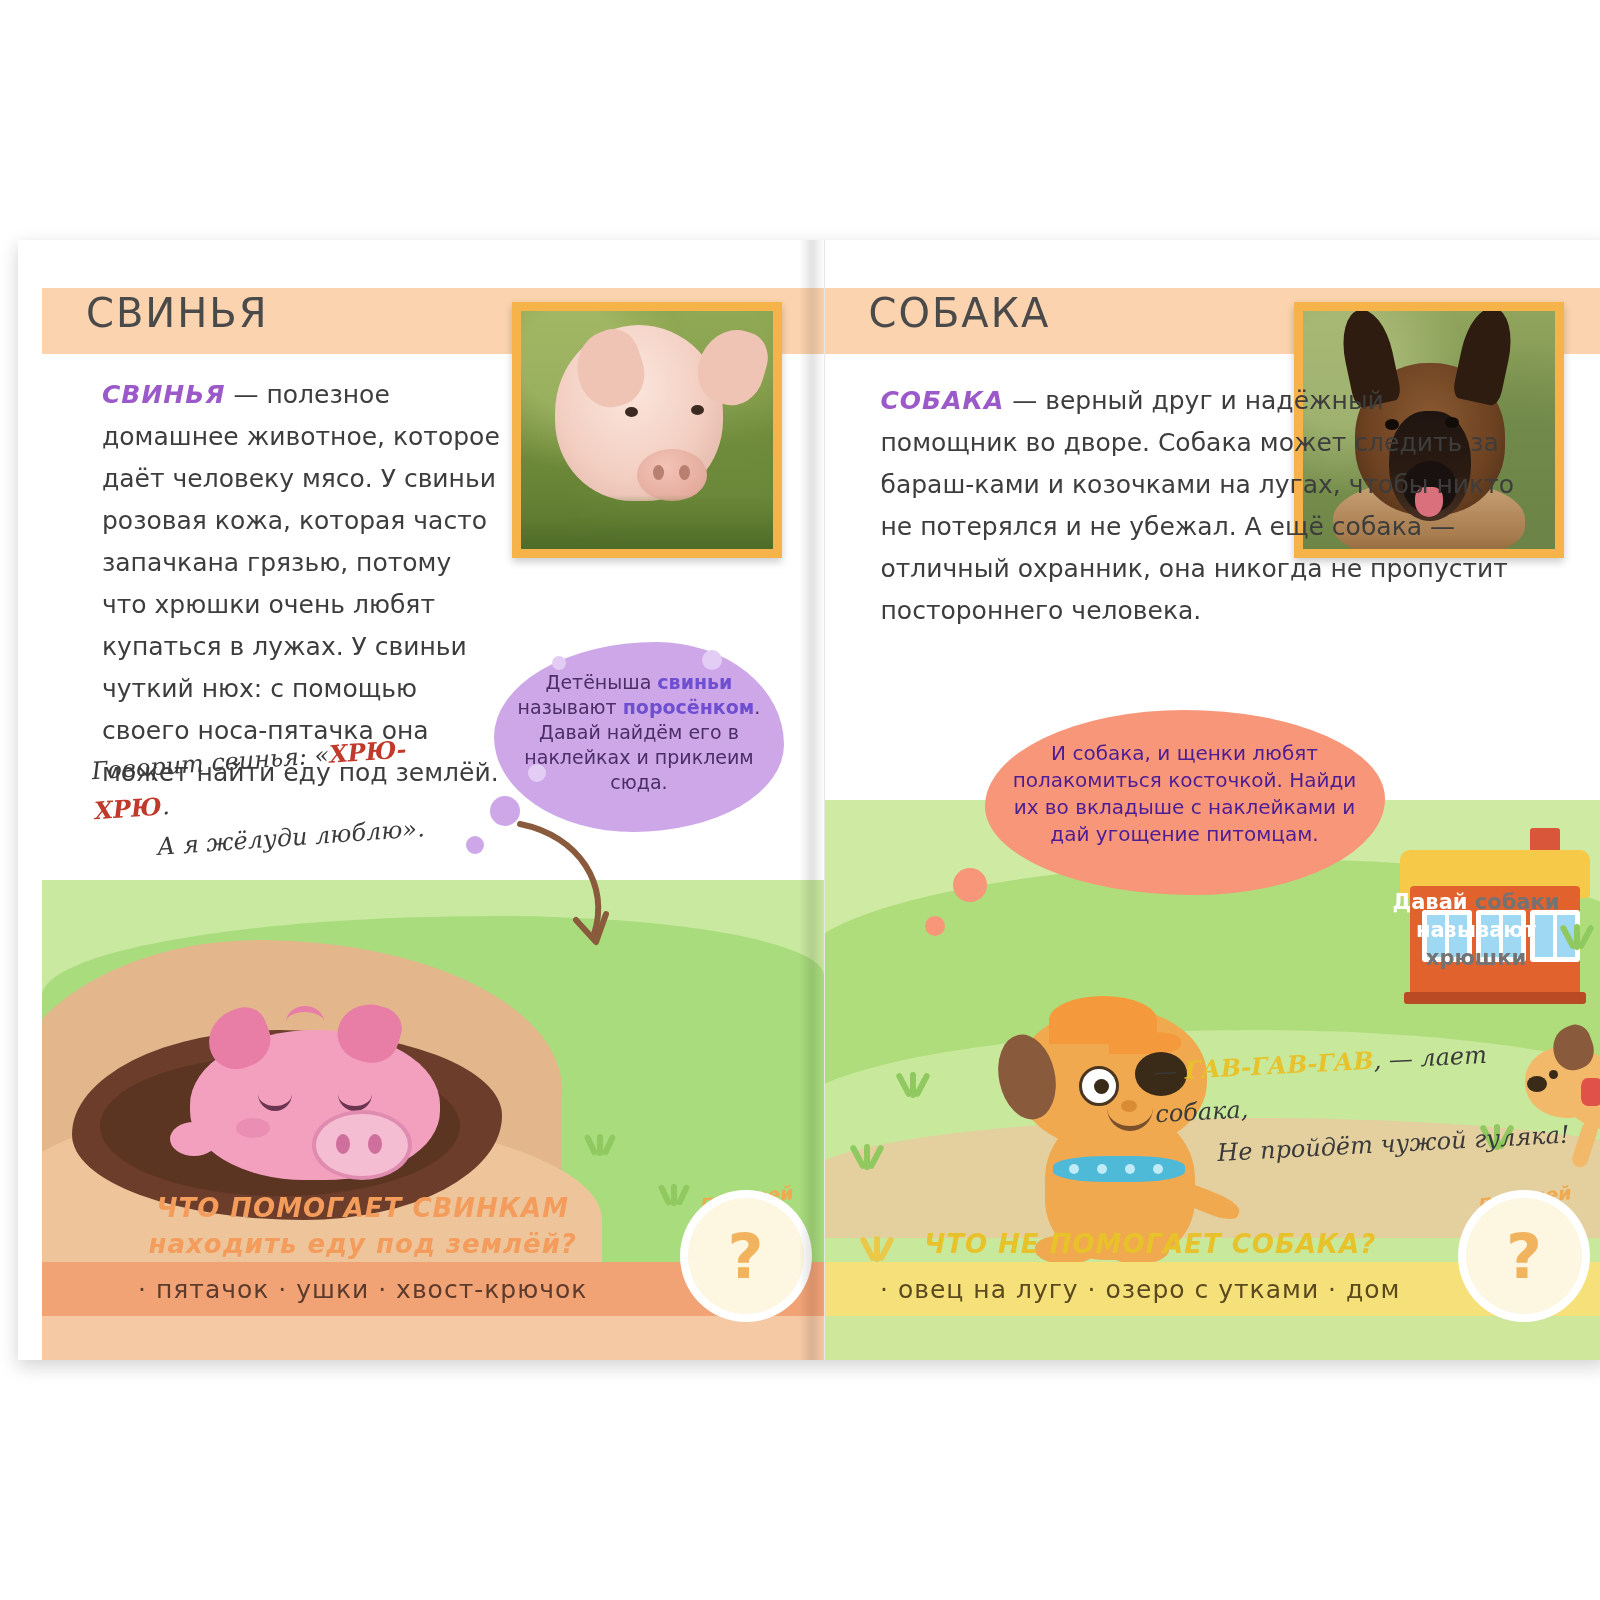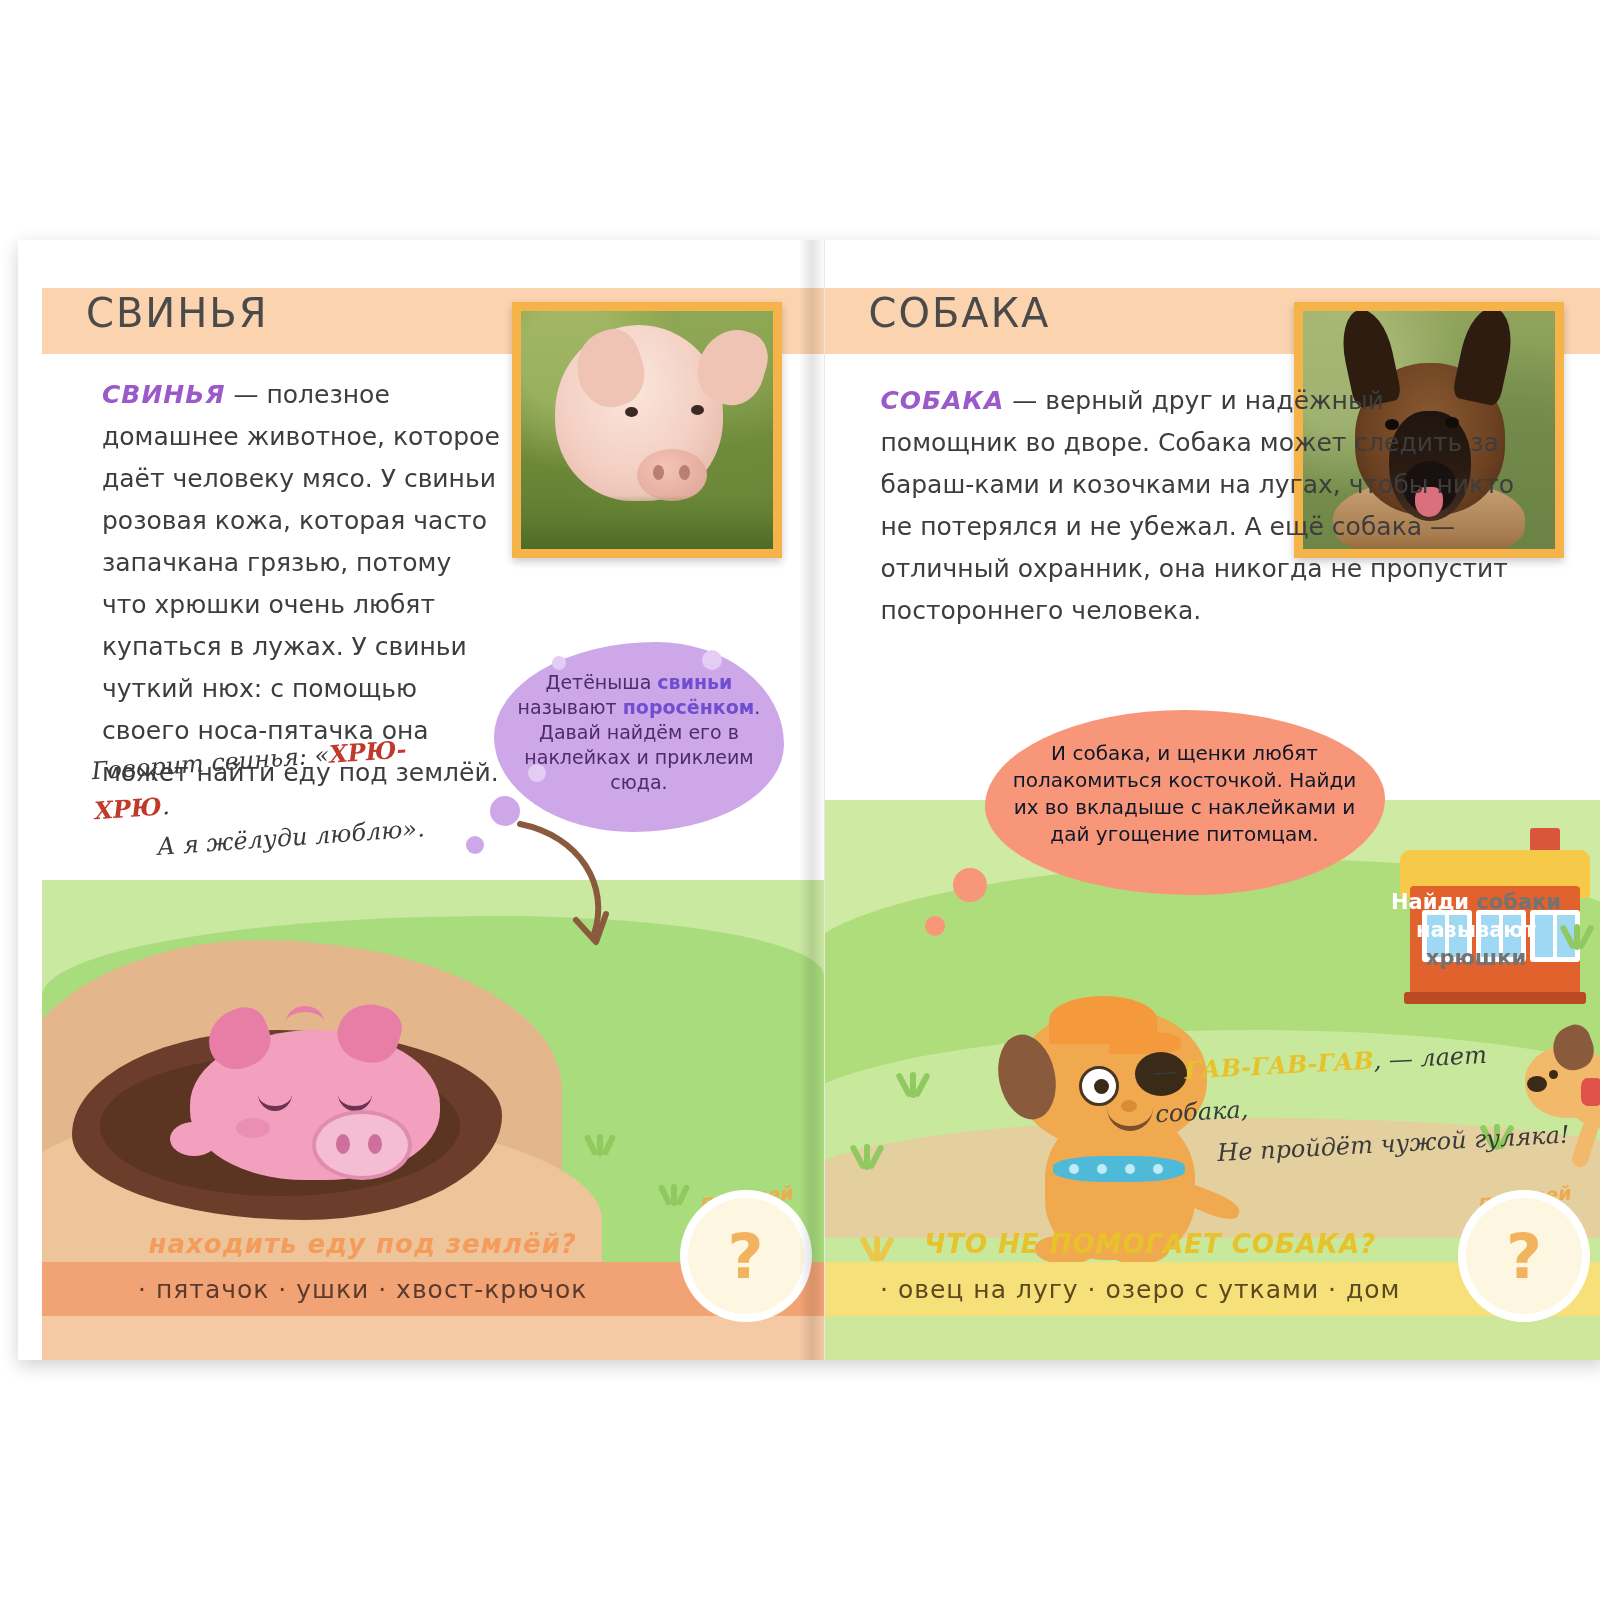--- a/index.html
+++ b/index.html
@@ -253,21 +253,21 @@
   .cpup{position:absolute;left:700px;top:212px;width:220px;height:160px;}
   .cpup-body{position:absolute;left:44px;top:58px;width:120px;height:62px;background:#f3b96a;border-radius:46%;}
   .cpup-head{position:absolute;left:0px;top:34px;width:86px;height:72px;background:#f3b96a;border-radius:48%;}
   .cpup-ear{position:absolute;left:28px;top:14px;width:40px;height:44px;background:#8a5a3d;border-radius:60% 40% 50% 50%;transform:rotate(-20deg);}
   .cpup-eye{position:absolute;left:24px;top:58px;width:9px;height:9px;background:#3a2a18;border-radius:50%;}
   .cpup-nose{position:absolute;left:2px;top:64px;width:20px;height:16px;background:#3a2a18;border-radius:50%;}
   .cpup-collar{position:absolute;left:56px;top:66px;width:22px;height:28px;background:#e0514a;border-radius:30%;}
   .cpup-leg{position:absolute;width:16px;height:48px;background:#f3b96a;border-radius:8px;}
 
   
-  .bubble.dog{left:140px;top:10px;width:400px;height:185px;background:#f79678;border-radius:50% 50% 48% 52%/52% 48% 52% 48%;color:#0f172a;}
+  .bubble.dog{left:140px;top:10px;width:400px;height:185px;background:#f79678;border-radius:50% 50% 48% 52%/52% 48% 52% 48%;color:#4c1d95;}
   .bubble.dog .txt{position:absolute;left:20px;top:30px;width:360px;font-size:20px;line-height:27px;text-align:center;}
   .bub-dot.o{background:#f79678;}
   .od1{left:110px;top:150px;width:34px;height:34px;}
   .od2{left:84px;top:196px;width:20px;height:20px;}
 
   .pup-note{
     position:absolute;right:40px;top:198px;width:180px;text-align:center;
     font-size:21px;line-height:28px;color:#fff;font-weight:bold;
   }
   .pup-note .hl2{color:#737373;}
@@ -361,21 +361,21 @@
     </div>
     <div class="bub-dot b1"></div>
     <div class="bub-dot b2"></div>
 
     <svg class="arrow-curve" viewBox="0 0 130 140">
       <path d="M10,8 C70,20 100,70 84,118" stroke="#8a5a3d" stroke-width="6" fill="none" stroke-linecap="round"></path>
       <path d="M66,104 L86,126 L96,98" stroke="#8a5a3d" stroke-width="6" fill="none" stroke-linecap="round" stroke-linejoin="round"></path>
     </svg>
 
     <div class="q-title">
-      <br>
+      <span>ЧТО ПОМОГАЕТ СВИНКАМ</span><br>
       <span>находить еду под землёй?</span>
     </div>
     <div class="ans">· пятачок  · ушки  · хвост-крючок</div>
     <div class="botstrip"></div>
 
     <div class="sticker-label">приклей</div>
     <div class="sticker">
       <span class="qm">?</span>
     </div>
   </div>
@@ -483,21 +483,21 @@
         </div>
     </div>
 
     <div class="bubble dog" style="left:160px;top:470px;">
       <div class="txt">И собака, и щенки любят полакомиться косточкой. Найди их во вкладыше с наклейками и дай угощение питомцам.</div>
     </div>
     <div class="bub-dot o od1" style="left:128px;top:628px;"></div>
     <div class="bub-dot o od2" style="left:100px;top:676px;"></div>
 
     <div class="pup-note" style="top:648px;">
-      <span>Найди </span><span class="hl2">собаки</span><span> называют </span><span class="hl2">хрюшки</span>
+      <span>Давай </span><span class="hl2">собаки</span><span> называют </span><span class="hl2">хрюшки</span>
     </div>
 
     <div class="rhyme dog">
       <span>— </span><span class="accent">ГАВ-ГАВ-ГАВ</span><span>, — лает собака,</span>
       <span class="l2">Не пройдёт чужой гуляка!</span>
     </div>
 
     <div class="q-title">
       <span>ЧТО НЕ ПОМОГАЕТ СОБАКА?</span>
     </div>

